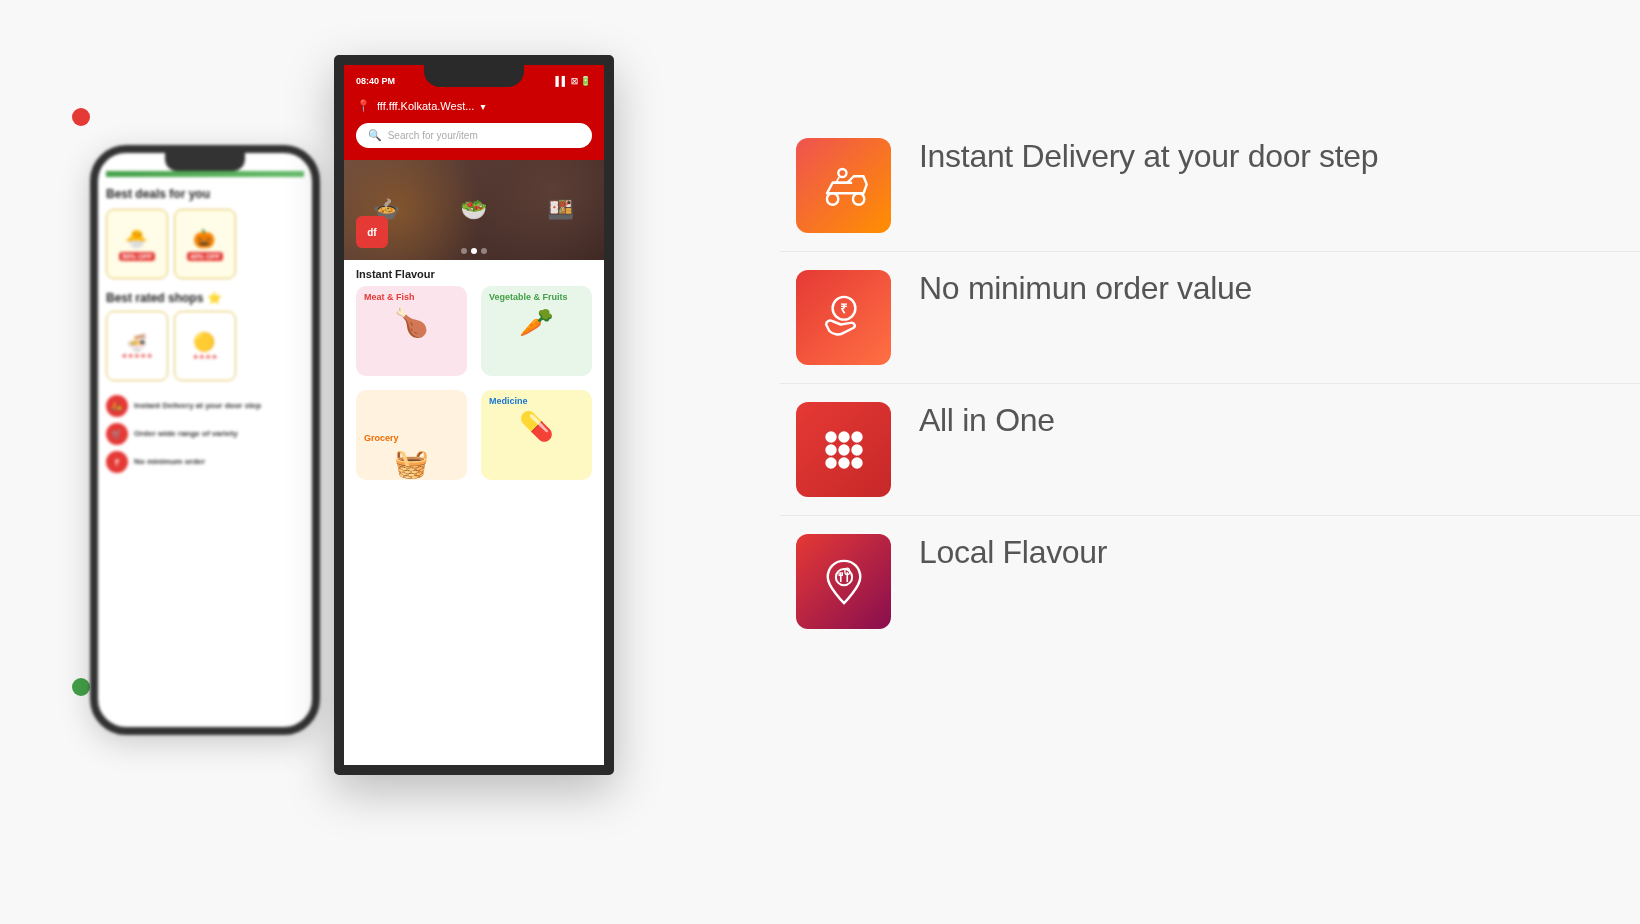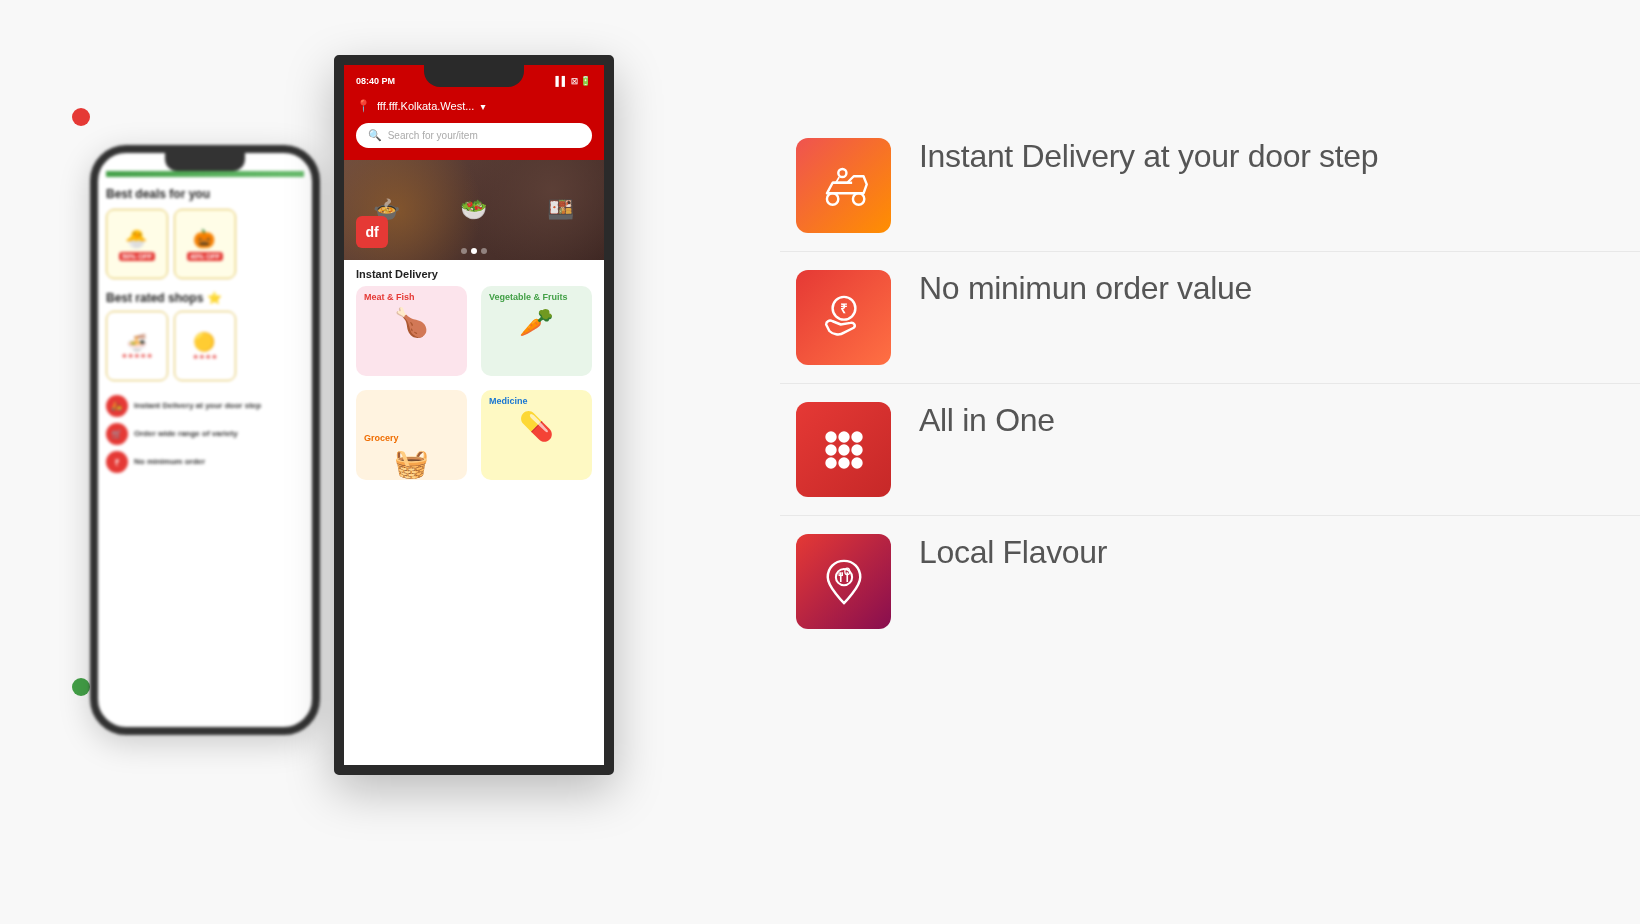--- a/index.html
+++ b/index.html
@@ -280,21 +280,21 @@
     .banner-logo {
       width: 32px;
       height: 32px;
       background: #e53935;
       border-radius: 6px;
       display: flex;
       align-items: center;
       justify-content: center;
       color: white;
       font-weight: 900;
-      font-size: 14px;
+      font-size: 10px;
       position: absolute;
       left: 12px;
       bottom: 12px;
     }
     .banner-dots {
       position: absolute;
       bottom: 6px;
       left: 50%;
       transform: translateX(-50%);
       display: flex;
@@ -480,21 +480,21 @@
       </div>
       <div class="banner-logo">df</div>
       <div class="banner-dots">
         <div class="banner-dot"></div>
         <div class="banner-dot active"></div>
         <div class="banner-dot"></div>
       </div>
     </div>
 
     <div class="phone-fg-instant">
-      <div class="instant-title">Instant Delivery</div>
+      <div class="instant-title">Instant Flavour</div>
       <div class="categories-grid">
         <div class="category-card cat-meat">
           <div class="cat-label">Meat &amp; Fish</div>
           <div class="cat-emoji">🍗</div>
         </div>
         <div class="category-card cat-veggie">
           <div class="cat-label">Vegetable &amp; Fruits</div>
           <div class="cat-emoji">🥕</div>
         </div>
         <div class="category-card cat-grocery">

